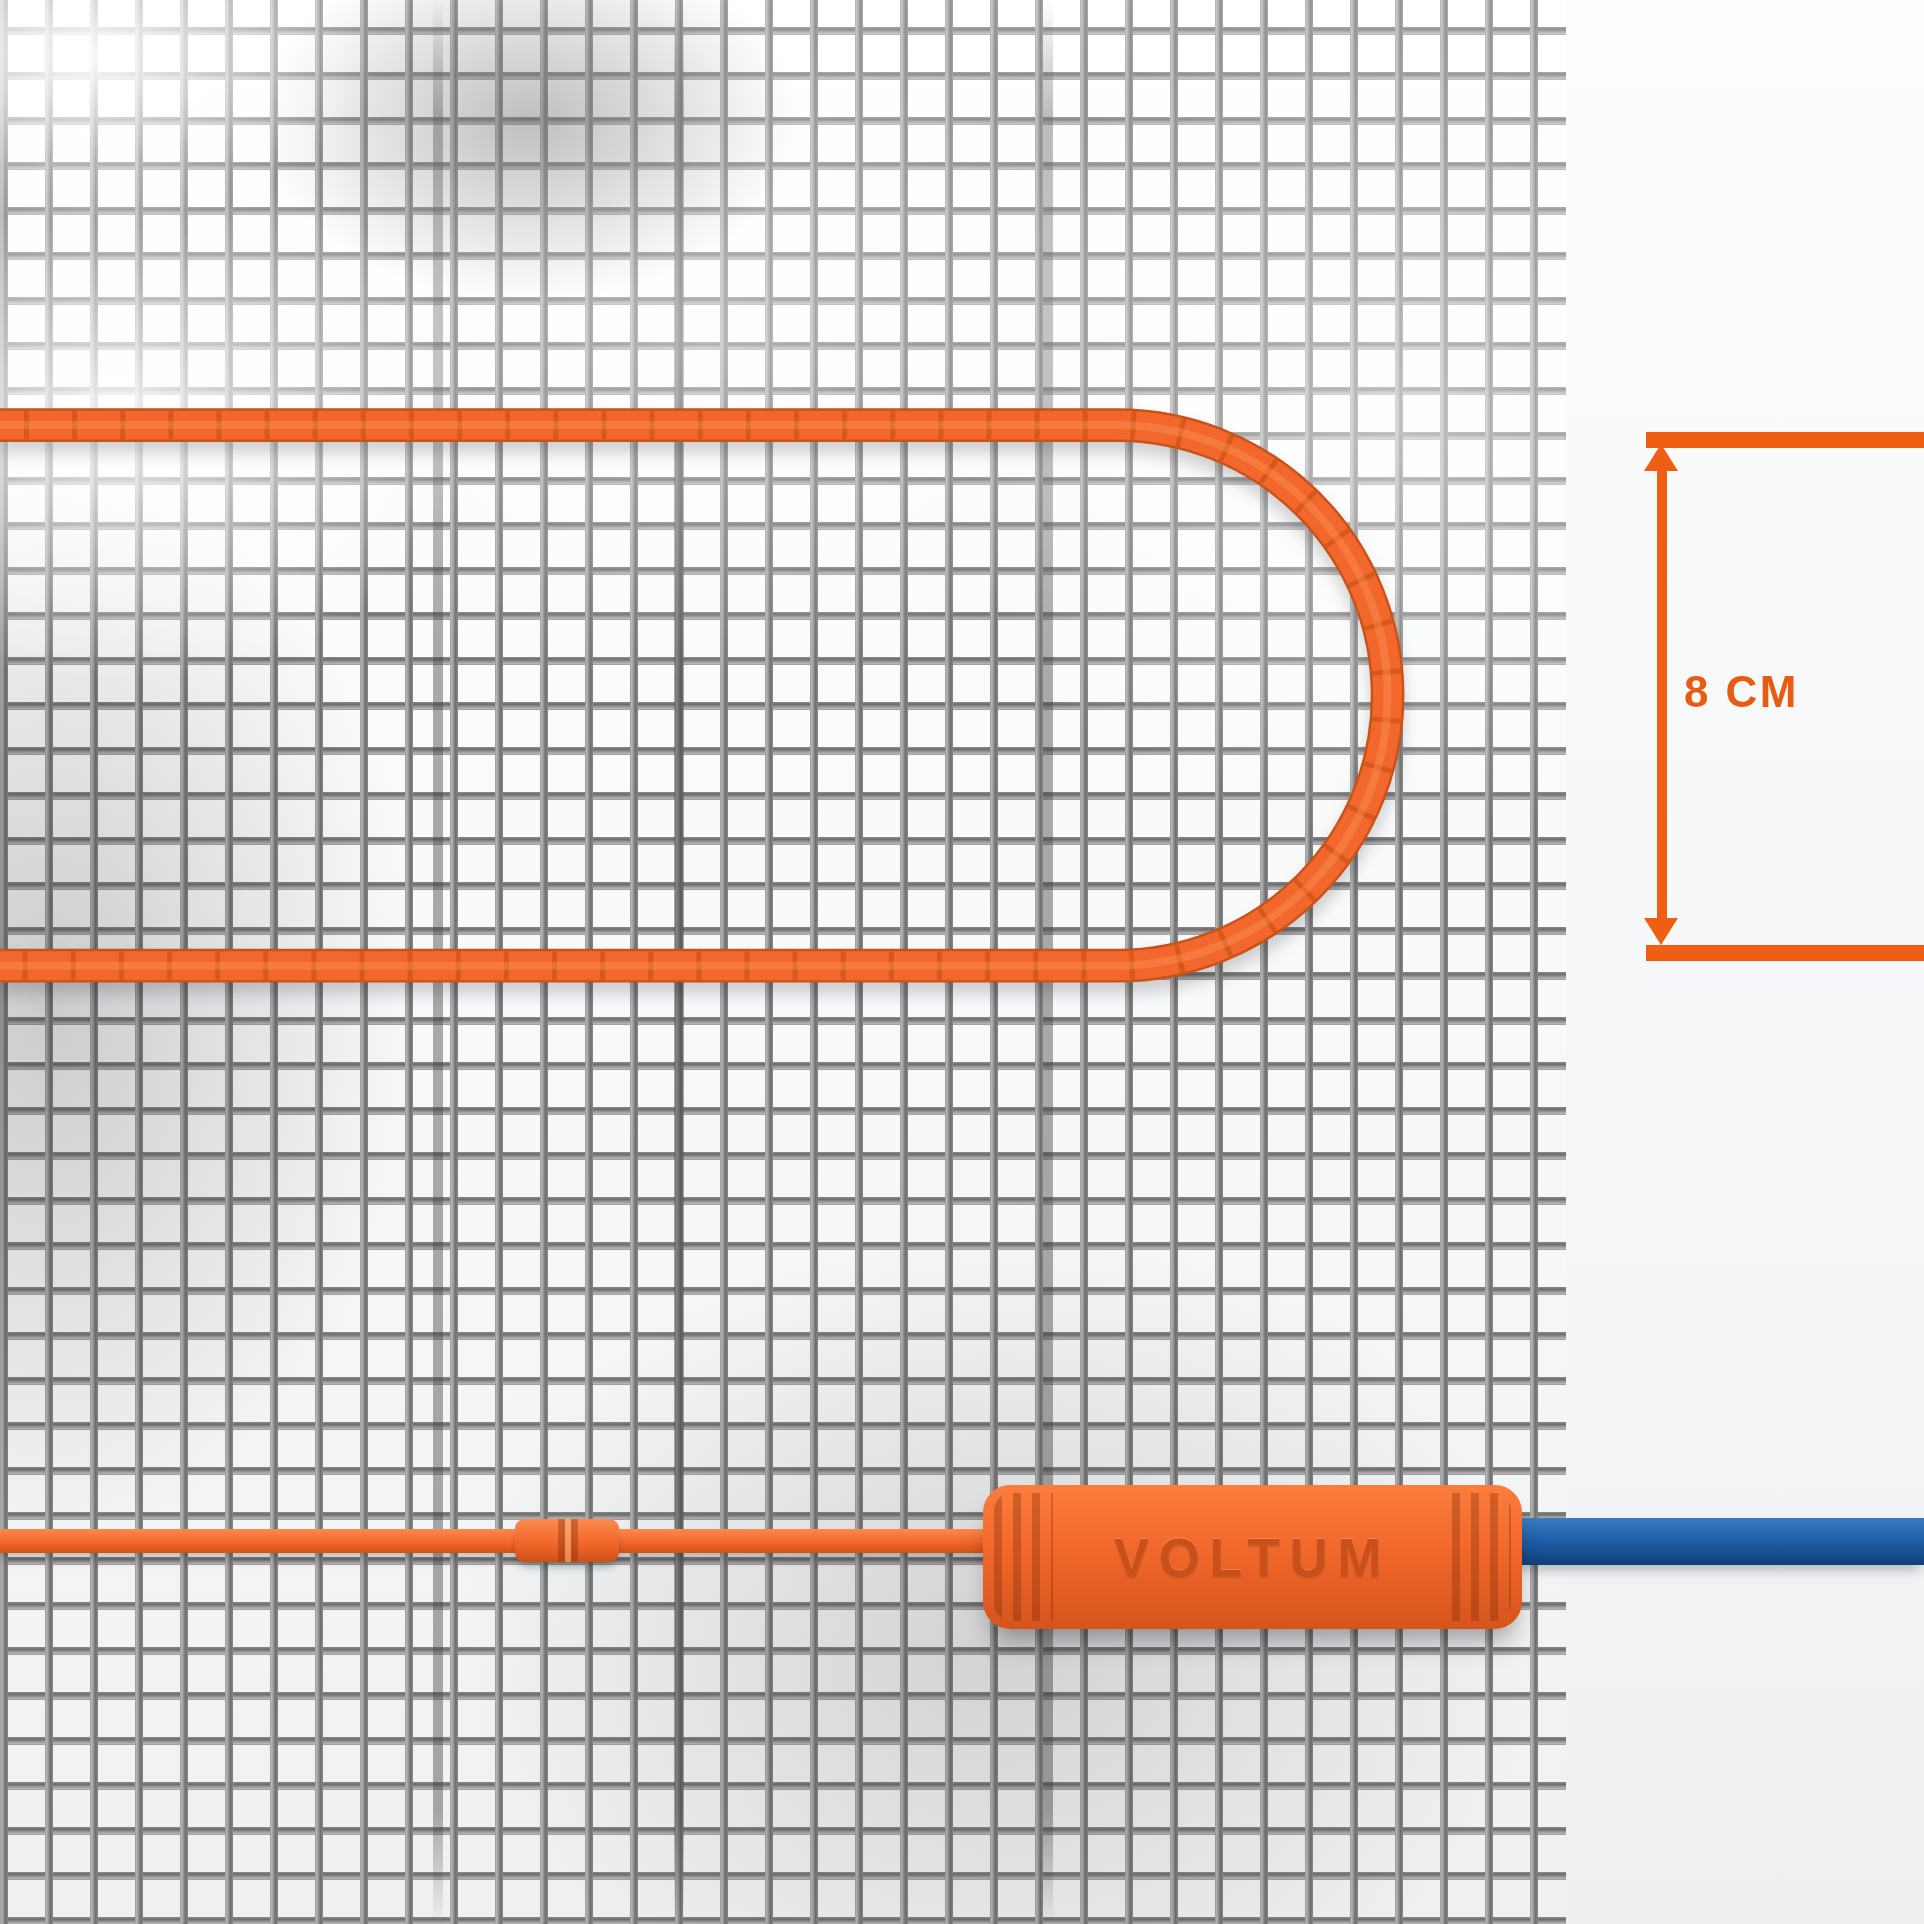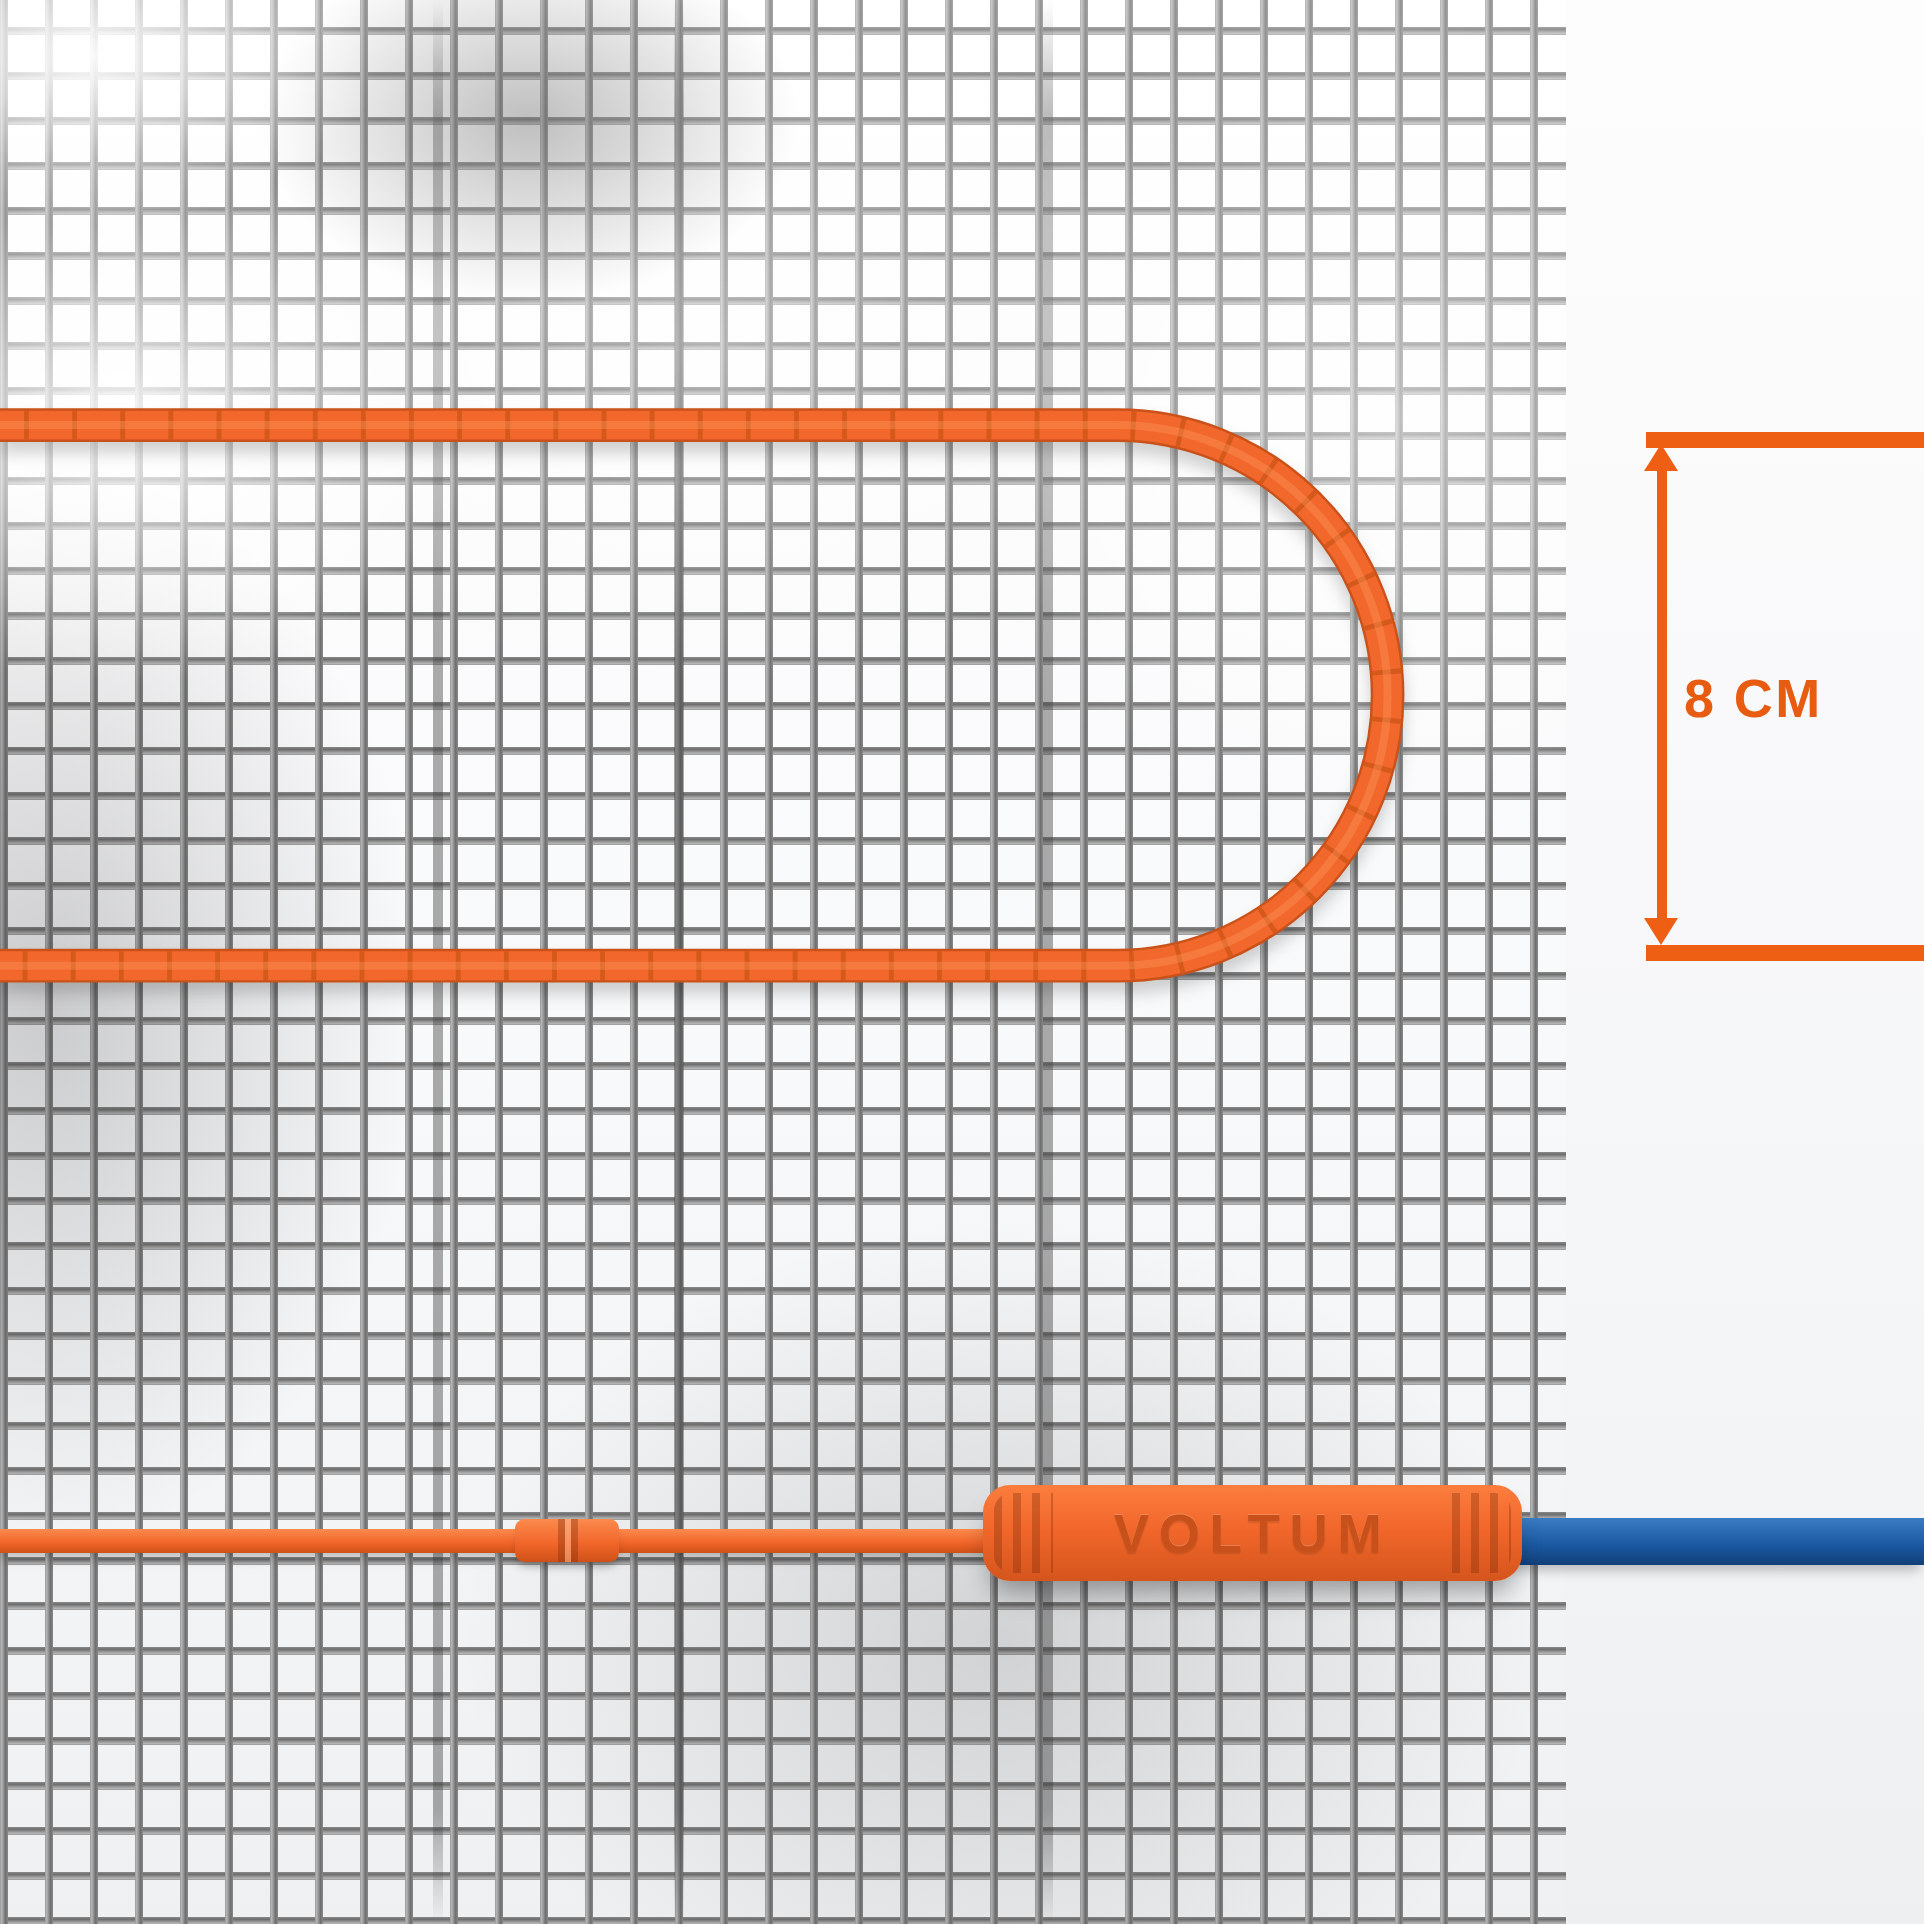--- a/index.html
+++ b/index.html
@@ -44,42 +44,42 @@
   .dim-bar{position:absolute;left:1646px;width:279px;height:16px;background:#ee5f14;}
   .dim-bar.top{top:432px}
   .dim-bar.bottom{top:945px}
   .dim-line{position:absolute;left:1657px;top:468px;width:9.6px;height:456px;background:#ee5f14;}
   .dim-arrow{position:absolute;left:1644px;width:0;height:0;
     border-left:17.6px solid transparent;border-right:17.6px solid transparent;}
   .dim-arrow.up{top:444px;border-bottom:27px solid #ee5f14;}
   .dim-arrow.down{top:918px;border-top:27px solid #ee5f14;}
   .dim-label{
     position:absolute;left:1684px;top:667px;
-    font-size:54px;font-weight:700;letter-spacing:2.4px;color:#e85c12;white-space:nowrap;
+    font-size:44px;font-weight:700;letter-spacing:2.4px;color:#e85c12;white-space:nowrap;
   }
   
   .lead-cable{
     position:absolute;left:-8px;top:1529px;width:1019px;height:24px;
     background:linear-gradient(180deg,#fb8a4e 0%,#f2672b 55%,#cf5118 100%);
     box-shadow:0 9.6px 11.2px -4.8px rgba(0,0,0,0.25);
   }
   .coupling{
     position:absolute;left:515px;top:1519px;width:104px;height:43px;border-radius:9.6px;
     background:
       linear-gradient(90deg, rgba(0,0,0,0) 0 43px, rgba(120,40,5,0.35) 43px 50px, rgba(255,200,160,0.45) 50px 56px, rgba(120,40,5,0.35) 56px 63px, rgba(0,0,0,0) 63px),
       linear-gradient(180deg,#fb8a4e 0%,#f2672b 55%,#cf5118 100%);
     box-shadow:0 8px 9.6px -4px rgba(0,0,0,0.3);
   }
   .blue-cable{
     position:absolute;left:1500px;top:1518px;width:425px;height:47px;
     background:linear-gradient(180deg,#3a7cc4 0%,#1a57a0 60%,#123f78 100%);
     box-shadow:0 9.6px 11.2px -4.8px rgba(0,0,0,0.25);
   }
   .connector{
-    position:absolute;left:983px;top:1485px;width:539px;height:96px;border-radius:27px;
+    position:absolute;left:983px;top:1485px;width:539px;height:144px;border-radius:27px;
     background:linear-gradient(180deg,#fb7d3e 0%,#f2672b 45%,#d4551c 100%);
     box-shadow:0 19px 27px -8px rgba(0,0,0,0.35);
     display:flex;align-items:center;justify-content:center;
   }
   .rib{position:absolute;top:8px;bottom:8px;width:59px;
     background:repeating-linear-gradient(90deg, rgba(120,40,5,0.32) 0 8px, rgba(0,0,0,0) 8px 19px);}
   .rib.left{left:11.2px;border-radius:17.6px 0 0 17.6px;}
   .rib.right{right:11.2px;border-radius:0 17.6px 17.6px 0;}
   .brand{
     font-size:53px;font-weight:700;letter-spacing:9.6px;color:#c8511b;

